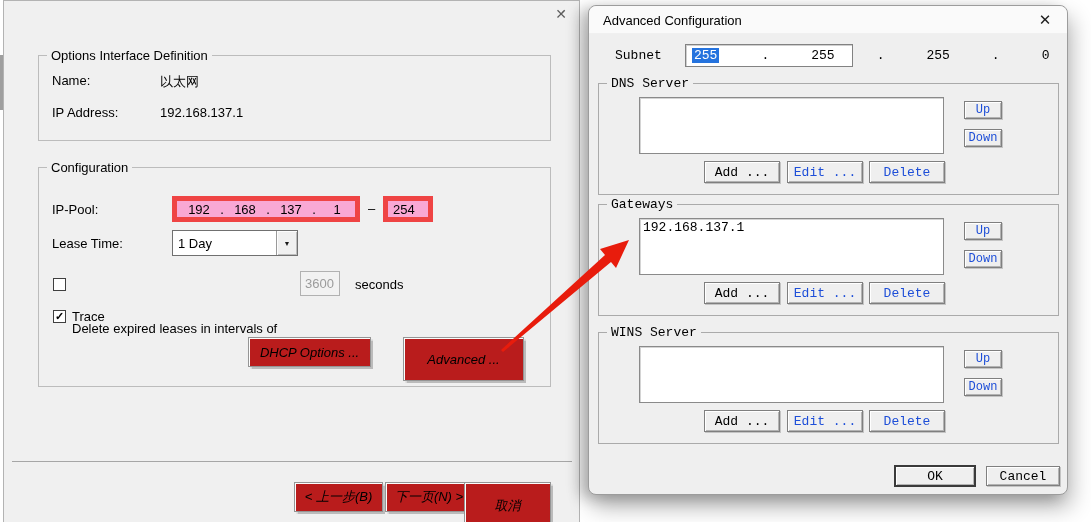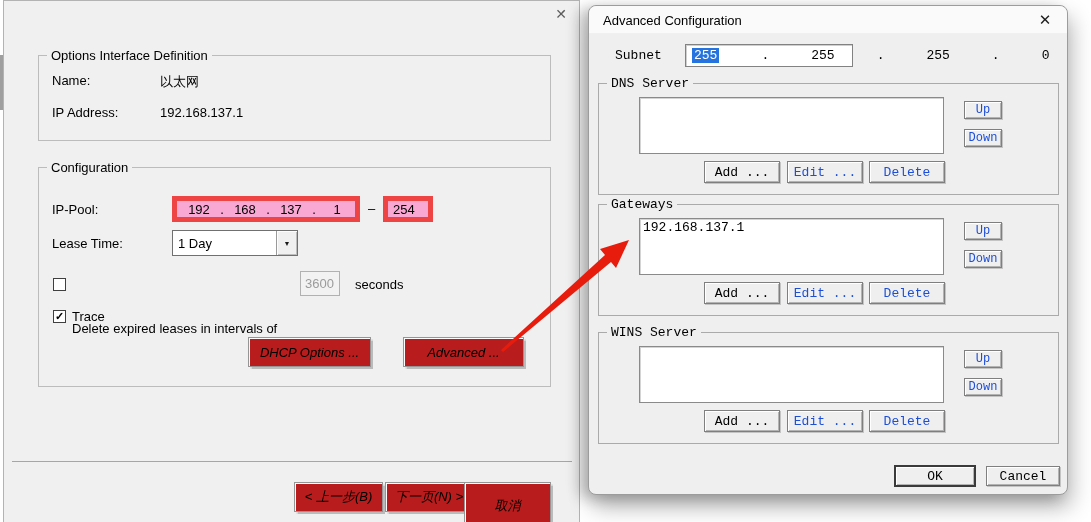--- a/index.html
+++ b/index.html
@@ -134,21 +134,21 @@
       <span>3600</span>
     </div>
     <div class="abs lbl" style="left:316px; top:109px;">seconds</div>
 
     <div class="abs chk" style="left:14px; top:142px;">
       <span>✓</span>
     </div>
     <div class="abs lbl" style="left:33px; top:141px;text-align:right;">Trace</div>
 
     <div class="abs btn10" style="left:209px; top:169px; width:123px; height:30px;">DHCP Options ...</div>
-    <div class="abs btn10" style="left:364px; top:169px; width:121px; height:30px;">Advanced ...</div>
+    <div class="abs btn10" style="left:364px; top:169px; width:121px; height:44px;">Advanced ...</div>
   </div>
 
   <div class="abs sep" style="left:8px; top:460px; width:560px;"></div>
 
   <div class="abs btn10" style="left:381px; top:481px; width:88px; height:30px;">下一页(N) &gt;</div>
   <div class="abs btn10" style="left:290px; top:481px; width:89px; height:30px;">&lt; 上一步(B)</div>
   <div class="abs btn10" style="left:460px; top:481px; width:87px; height:48px;">取消</div>
 </div>
 
 <div class="abs win-right">

